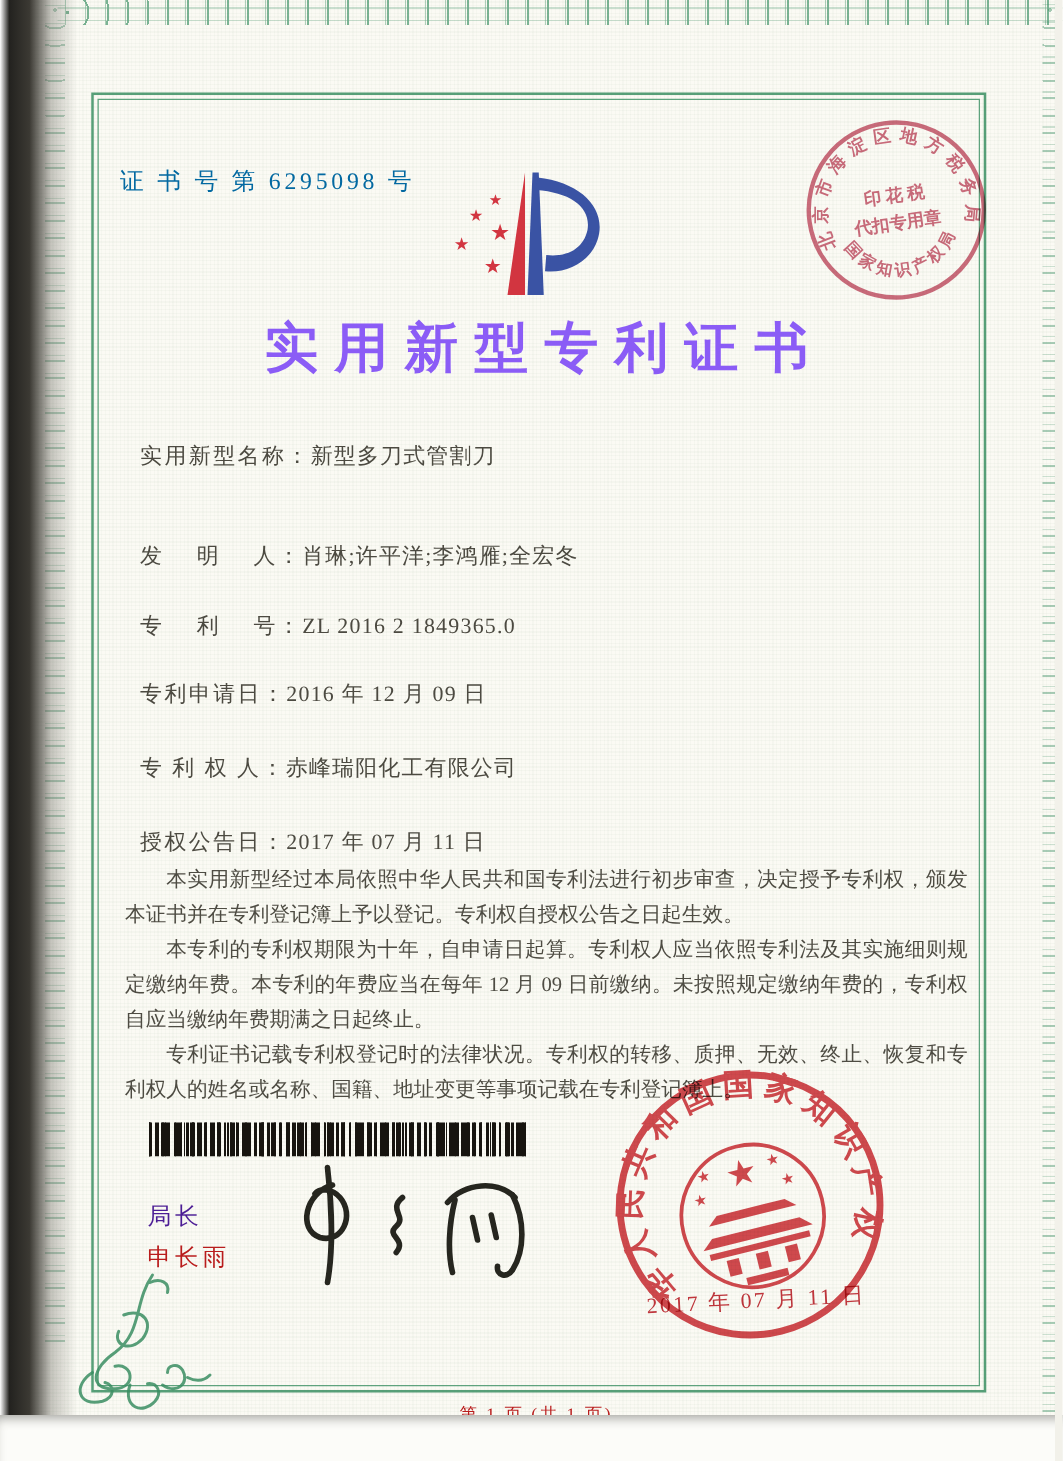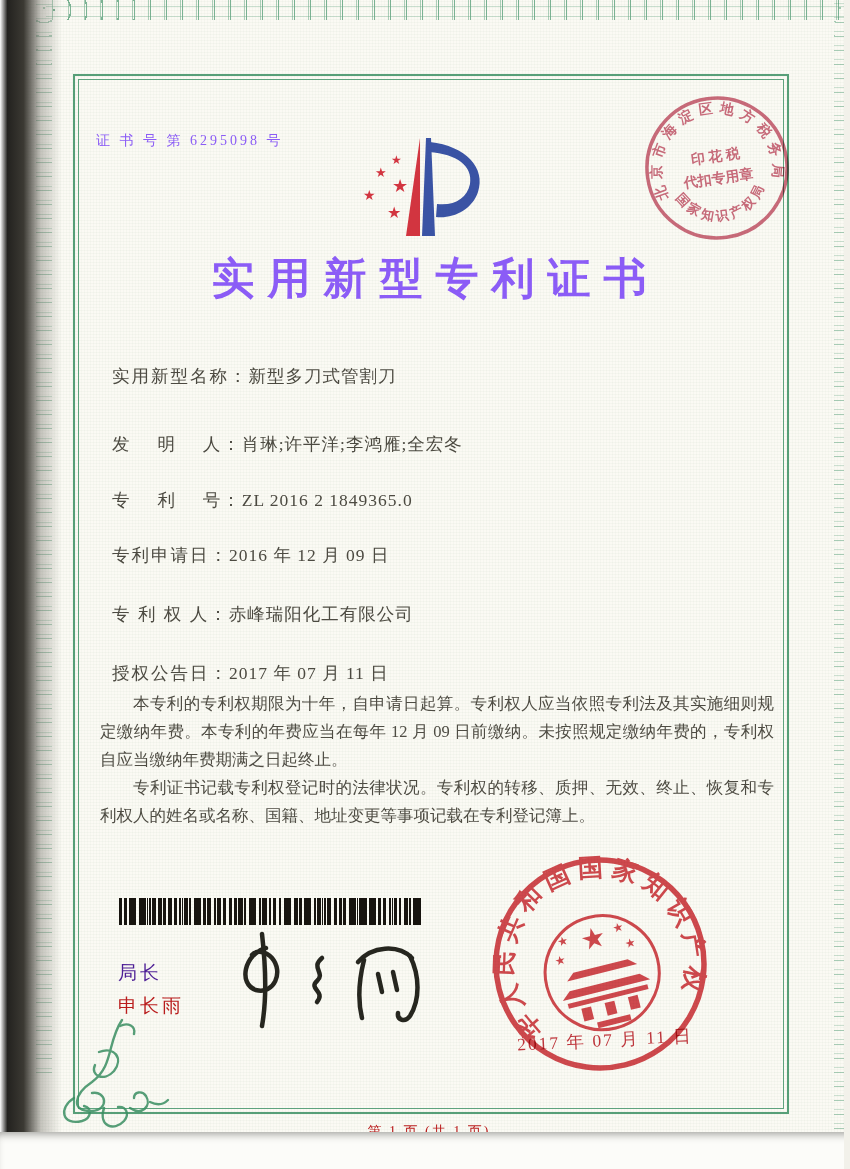--- a/index.html
+++ b/index.html
@@ -46,21 +46,21 @@
   }
   
   .frame{
     position:absolute;left:73px;top:74px;width:712px;height:1036px;
     border:2.5px solid rgba(58,142,98,.85);
   }
   .frame-inner{position:absolute;inset:3px;border:1px solid rgba(58,142,98,.8);}
   .corner-flourish{position:absolute;left:52px;top:1014px;}
   
   .cert-no{
-    position:absolute;left:96px;top:132px;font-size:14px;color:#8b5cf6;letter-spacing:3px;
+    position:absolute;left:96px;top:132px;font-size:19px;color:#0369a1;letter-spacing:3px;
   }
   .logo{position:absolute;left:356px;top:130px;}
   .doc-title{
     position:absolute;left:73px;top:250px;width:712px;text-align:center;
     font-size:43px;font-weight:700;color:#8b5cf6;letter-spacing:13px;padding-left:13px;box-sizing:border-box;
   }
   .field-row{position:absolute;left:112px;font-size:17.5px;color:#4c4a41;letter-spacing:1px;white-space:nowrap;}
   .field-row .lbl{letter-spacing:2px;}
   .paragraphs{
     position:absolute;left:100px;top:690px;width:674px;
@@ -142,40 +142,41 @@
     <text font-size="13" font-weight="bold" letter-spacing="3">
       <textPath href="#taxBottomArc" startOffset="50%" text-anchor="middle">国家知识产权局</textPath>
     </text>
     <text x="77" y="70" text-anchor="middle" font-size="14" font-weight="bold">印 花 税</text>
     <text x="77" y="92" text-anchor="middle" font-size="14" font-weight="bold">代扣专用章</text>
   </g>
 </svg>
 
 <div class="doc-title">实用新型专利证书</div>
 
-<div class="field-row" style="top:364px;text-align:right;">
+<div class="field-row" style="top:352px;text-align:right;">
   <span class="lbl">实用新型名称：</span><span class="val">新型多刀式管割刀</span>
 </div>
 <div class="field-row" style="top:432px;">
   <span class="lbl">发　 明　 人：</span><span class="val">肖琳;许平洋;李鸿雁;全宏冬</span>
 </div>
 <div class="field-row" style="top:488px;">
   <span class="lbl">专　 利　 号：</span><span class="val">ZL 2016 2 1849365.0</span>
 </div>
 <div class="field-row" style="top:543px;">
   <span class="lbl">专利申请日：</span><span class="val">2016 年 12 月 09 日</span>
 </div>
 <div class="field-row" style="top:602px;">
   <span class="lbl">专 利 权 人：</span><span class="val">赤峰瑞阳化工有限公司</span>
 </div>
 <div class="field-row" style="top:661px;">
   <span class="lbl">授权公告日：</span><span class="val">2017 年 07 月 11 日</span>
 </div>
 
 <div class="paragraphs">
+  <p>本实用新型经过本局依照中华人民共和国专利法进行初步审查，决定授予专利权，颁发本证书并在专利登记簿上予以登记。专利权自授权公告之日起生效。</p>
   <p>本专利的专利权期限为十年，自申请日起算。专利权人应当依照专利法及其实施细则规定缴纳年费。本专利的年费应当在每年 12 月 09 日前缴纳。未按照规定缴纳年费的，专利权自应当缴纳年费期满之日起终止。</p>
   <p>专利证书记载专利权登记时的法律状况。专利权的转移、质押、无效、终止、恢复和专利权人的姓名或名称、国籍、地址变更等事项记载在专利登记簿上。</p>
 </div>
 
 <div class="barcode"></div>
 
 <div class="director-title">局长</div>
 <div class="director-name">申长雨</div>
 
 <svg class="signature" width="230" height="105" viewBox="0 0 230 105">

